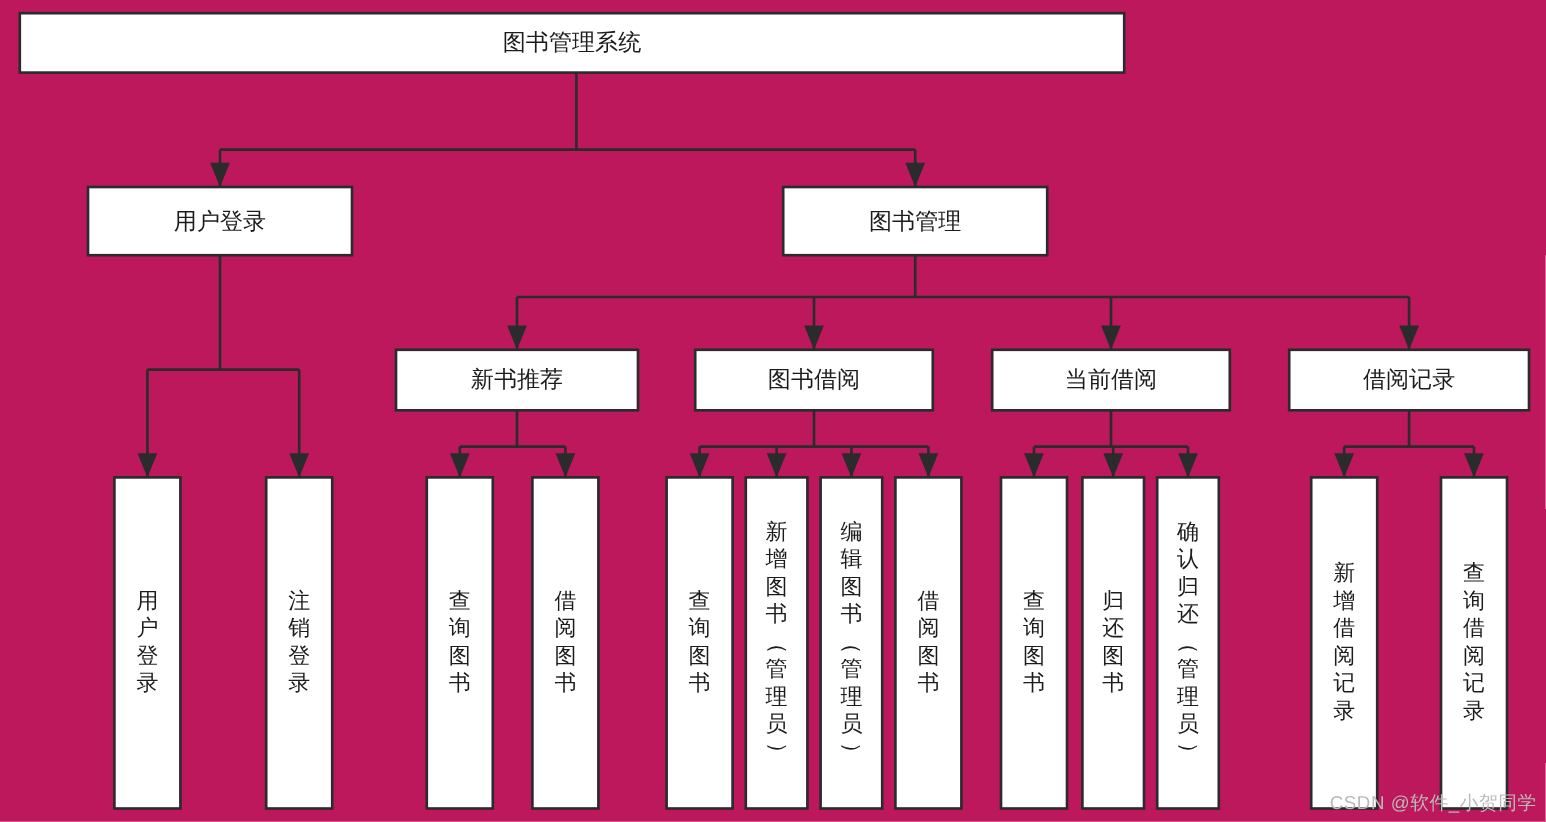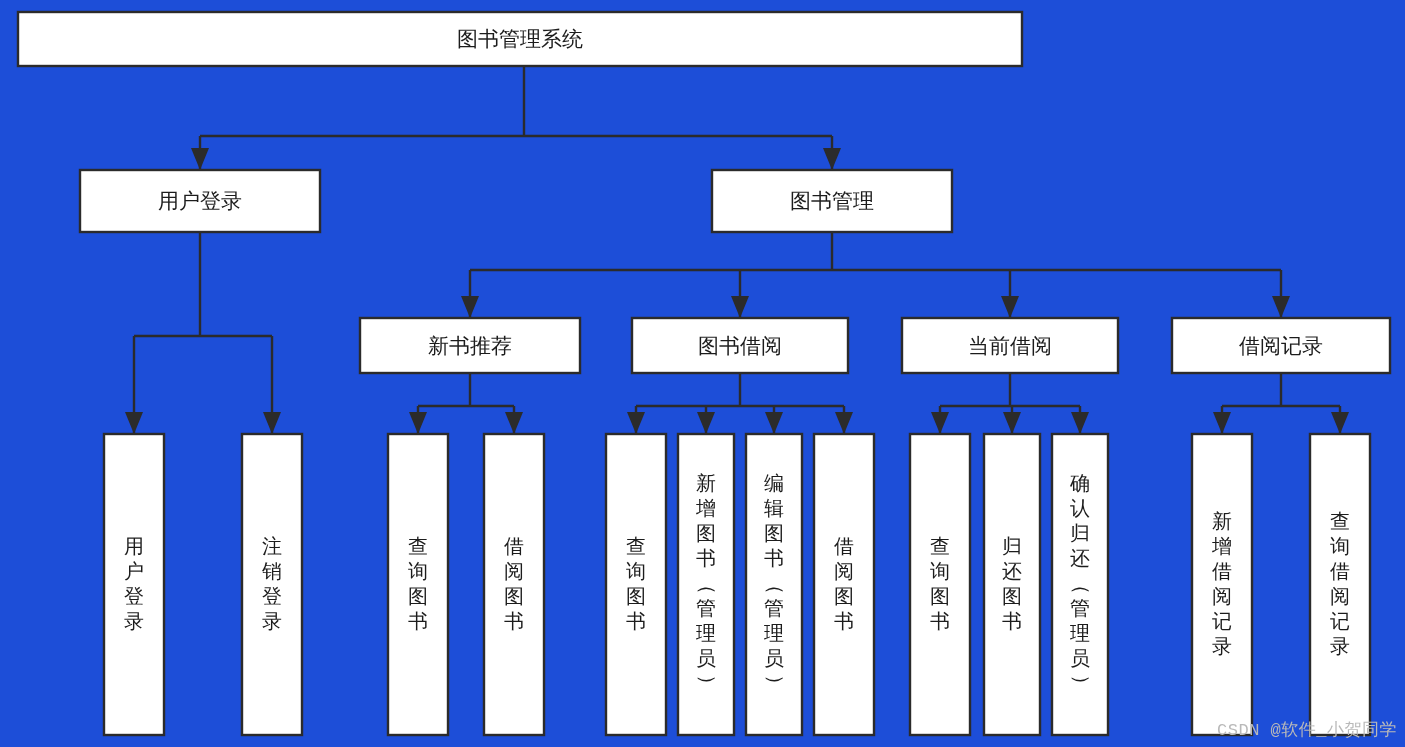--- a/index.html
+++ b/index.html
@@ -11,21 +11,21 @@
   body {
     font-family: "DejaVu Sans", "Liberation Sans", sans-serif;
     width: 1405px;
     height: 747px;
     overflow: hidden;
   }
   #diagram-root {
     position: relative;
     width: 1405px;
     height: 747px;
-    background: #1d4ed8;
+    background: #be185d;
   }
   svg#chart-svg {
     position: absolute;
     top: 0;
     left: 0;
     width: 1405px;
     height: 747px;
     display: block;
   }
   .node-box {
@@ -54,21 +54,21 @@
     font-family: "DejaVu Sans", "Liberation Sans", sans-serif;
     font-size: 20px;
     fill: #1c1c1c;
     text-anchor: middle;
     dominant-baseline: middle;
   }
   .watermark {
     position: absolute;
     right: 8px;
     bottom: 6px;
-    font-family: Liberation Mono, monospace;
+    font-family: Liberation Sans, sans-serif;
     font-size: 17px;
     color: #b9b9b9;
     letter-spacing: 0.5px;
     white-space: nowrap;
     user-select: none;
   }
 </style>
 </head>
 <body>
 

